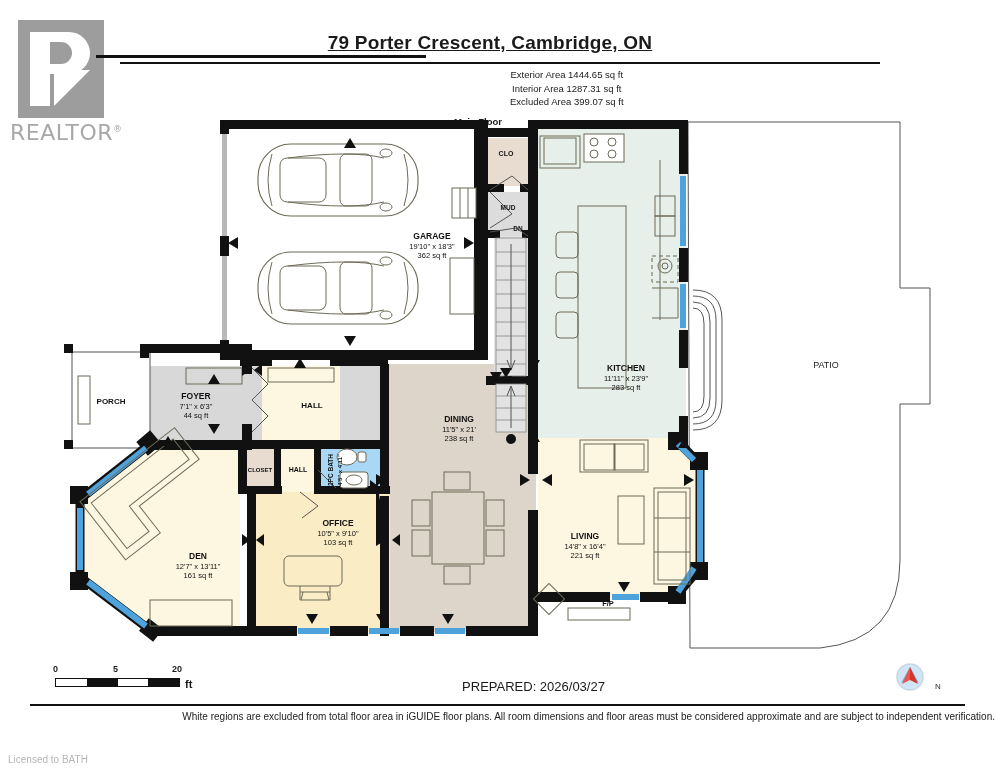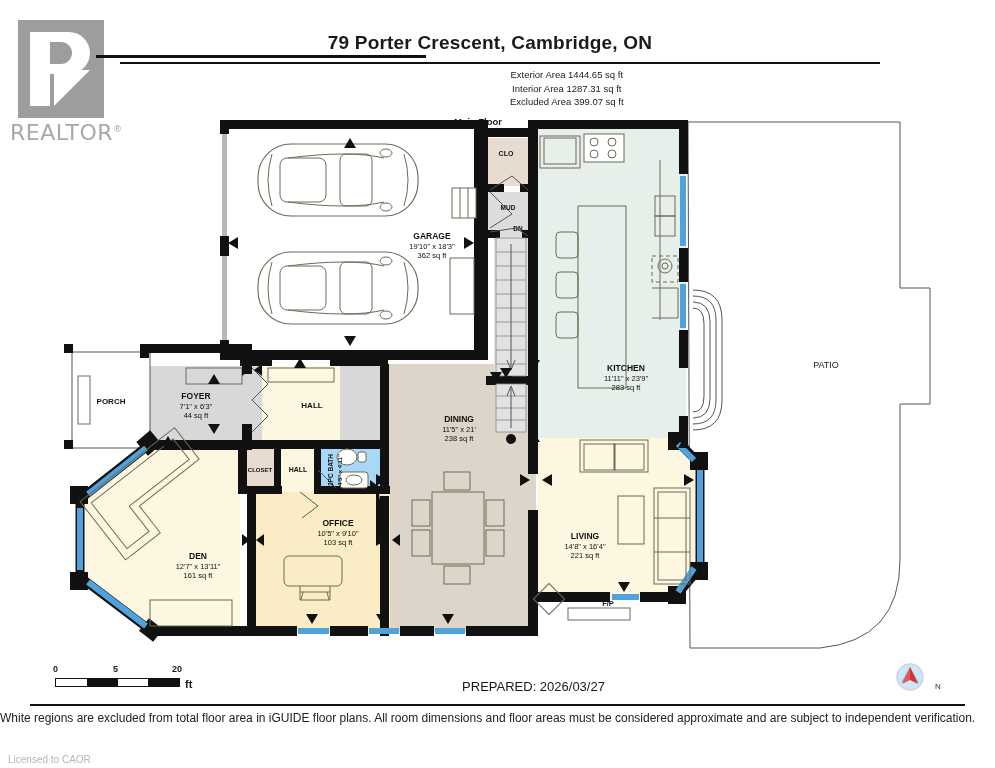--- a/index.html
+++ b/index.html
@@ -13,21 +13,21 @@
   #realtor-logo .bowl{position:absolute;left:42px;top:12px;width:40px;height:42px;background:#fff;border-radius:0 21px 21px 0;}
   #realtor-logo .bowl-in{position:absolute;left:42px;top:22px;width:22px;height:22px;background:#9d9d9d;border-radius:0 12px 12px 0;}
   #realtor-logo .leg{position:absolute;left:46px;top:50px;width:0;height:0;
        border-left:36px solid #fff;border-bottom:36px solid transparent;}
   #realtor-logo .word{position:absolute;left:2px;top:100px;font-size:22px;letter-spacing:0.5px;
        color:#a8a8a8;font-family:"DejaVu Sans",sans-serif;}
   #realtor-logo .reg{font-size:9px;vertical-align:super;}
   #logo-rule{position:absolute;left:96px;top:55px;width:330px;height:3px;background:#111;}
 
   #plan-title{position:absolute;left:120px;top:32px;width:740px;text-align:center;
-       font-size:19px;font-weight:bold;letter-spacing:0.2px;}
+       font-size:19px;font-weight:bold;letter-spacing:0.2px;text-decoration:underline;}
   #title-rule{position:absolute;left:120px;top:62px;width:760px;height:2px;background:#111;}
 
   #area-block{position:absolute;left:440px;top:68px;font-size:9.5px;line-height:13.5px;}
   #area-block .flabel{position:absolute;left:0;top:0;font-weight:bold;width:62px;text-align:right;margin-top:47px;}
   #area-block .vals{position:absolute;left:70px;top:0;white-space:pre;text-align:center;}
 
   
   #plan{position:absolute;left:0;top:0;width:995px;height:700px;}
   #plan svg{display:block;}
 
@@ -36,21 +36,21 @@
        border:1px solid #111;box-sizing:border-box;display:flex;}
   #scalebar div{height:100%;flex:1;}
   #scalebar .b{background:#111;}
   #scalebar .w{background:#fff;}
   .scale-tick{position:absolute;font-size:9px;font-weight:bold;top:664px;}
   #st0{left:53px;} #st5{left:113px;} #st10{left:172px;}
   #scale-unit{position:absolute;left:185px;top:678px;font-size:11px;font-weight:bold;}
 
   #prepared{position:absolute;left:0;top:679px;width:995px;text-align:center;font-size:13px;margin-left:36px;}
   #foot-rule{position:absolute;left:30px;top:704px;width:935px;height:2px;background:#111;}
-  #disclaimer{position:absolute;left:0;top:711px;width:995px;text-align:left;font-size:12px;color:#222;}
+  #disclaimer{position:absolute;left:0;top:711px;width:995px;text-align:right;font-size:10px;color:#222;}
   #licensed{position:absolute;left:8px;top:754px;font-size:10px;color:#b5b5b5;}
 
   #compass{position:absolute;left:893px;top:662px;width:38px;height:34px;}
   #compass .n{position:absolute;left:42px;top:20px;font-size:8px;color:#333;}
 </style>
 </head>
 <body>
 
 <div id="realtor-logo">
   <div class="mark"></div>
@@ -435,21 +435,21 @@
   <div class="w"></div>
   <div class="b"></div>
   <div class="w"></div>
   <div class="b"></div>
 </div>
 <div id="scale-unit">ft</div>
 
 <div id="prepared">PREPARED: 2026/03/27</div>
 <div id="foot-rule"></div>
 <div id="disclaimer">White regions are excluded from total floor area in iGUIDE floor plans. All room dimensions and floor areas must be considered approximate and are subject to independent verification.</div>
-<div id="licensed">Licensed to CAOR</div>
+<div id="licensed">Licensed to BATH</div>
 
 <div id="compass">
   <svg width="38" height="34" viewBox="0 0 38 34">
     <circle cx="17" cy="15" r="13" fill="#cfe6f7" stroke="#c9d6e2" stroke-width="1.5"></circle>
     <polygon points="17,5 26,21 17,17 8,21" fill="#6fb7e5"></polygon>
     <polygon points="17,5 25,22 17,18" fill="#d9342b"></polygon>
     <polygon points="17,5 9,22 17,18" fill="#e8584f"></polygon>
   </svg>
   <span class="n">N</span>
 </div>

